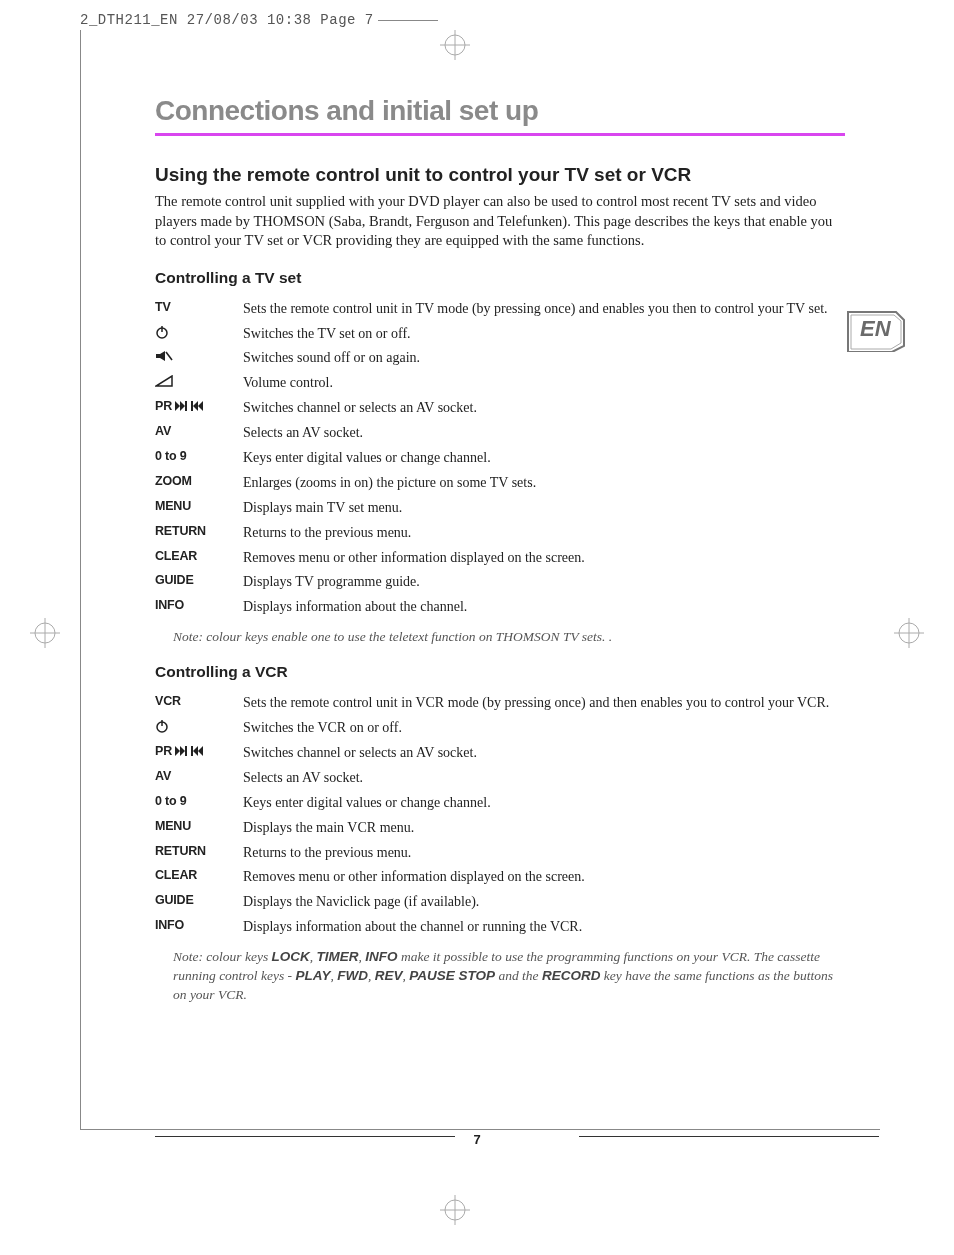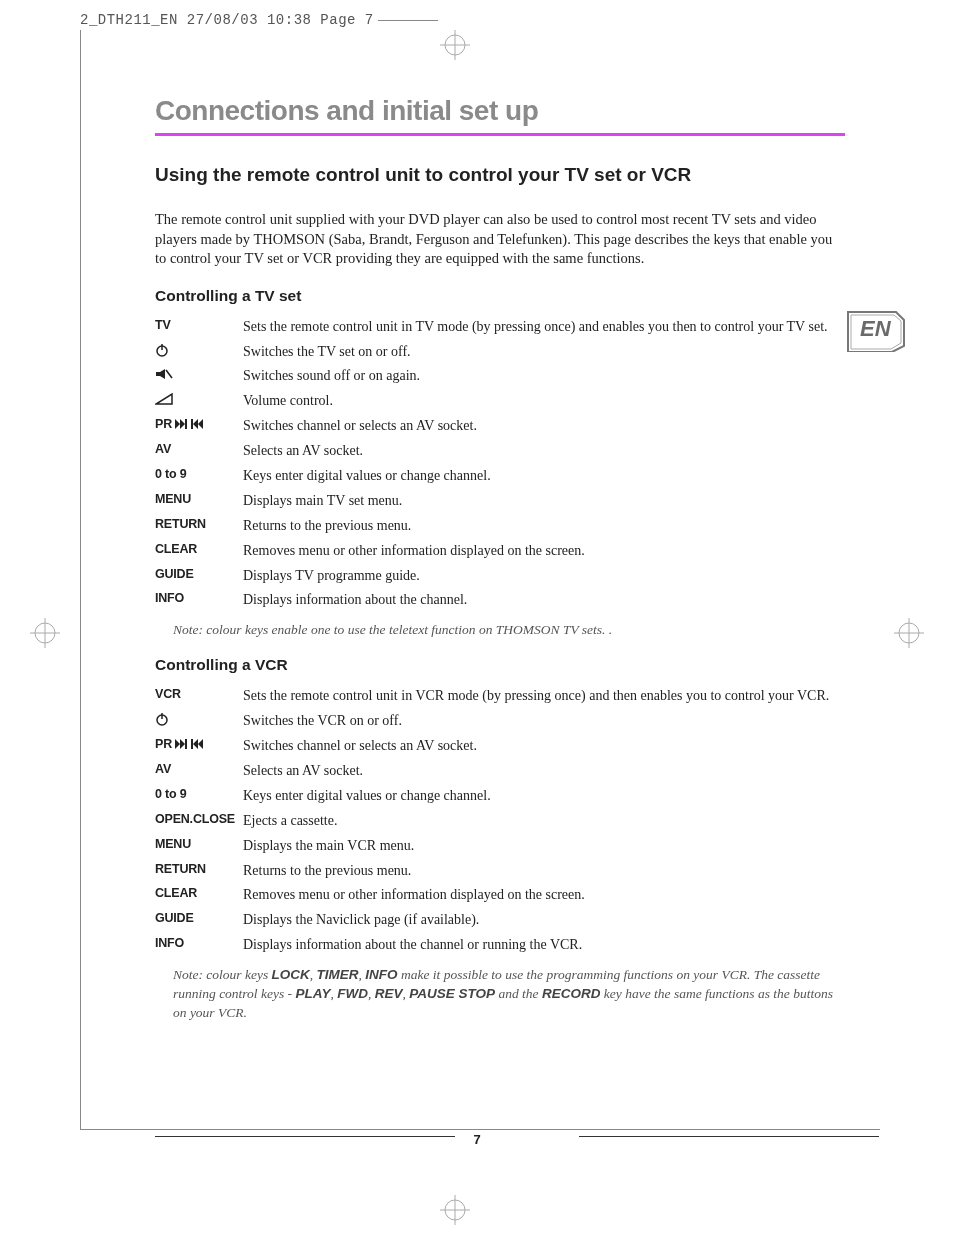--- a/index.html
+++ b/index.html
@@ -49,21 +49,21 @@
     text-align: left;
     padding-bottom: 6px;
     border-bottom: 3px solid #d946ef;
     margin-bottom: 28px;
     letter-spacing: -0.5px;
   }
   .section-title {
     font-family: Arial, Helvetica, sans-serif;
     font-weight: 700;
     font-size: 19px;
-    margin-bottom: 24px;
+    margin-bottom: 6px;
   }
   .intro {
     font-size: 14.5px;
     line-height: 1.35;
     margin-bottom: 18px;
   }
   .sub-title {
     font-family: Arial, Helvetica, sans-serif;
     font-weight: 700;
     font-size: 15.5px;
@@ -207,20 +207,24 @@
       </div>
       <div class="row">
         <div class="key"><span>AV</span> </div>
         <div class="desc">Selects an AV socket.</div>
       </div>
       <div class="row">
         <div class="key"><span>0 to 9</span> </div>
         <div class="desc">Keys enter digital values or change channel.</div>
       </div>
       <div class="row">
+        <div class="key"><span>ZOOM</span> </div>
+        <div class="desc">Enlarges (zooms in on) the picture on some TV sets.</div>
+      </div>
+      <div class="row">
         <div class="key"><span>MENU</span> </div>
         <div class="desc">Displays main TV set menu.</div>
       </div>
       <div class="row">
         <div class="key"><span>RETURN</span> </div>
         <div class="desc">Returns to the previous menu.</div>
       </div>
       <div class="row">
         <div class="key"><span>CLEAR</span> </div>
         <div class="desc">Removes menu or other information displayed on the screen.</div>
@@ -262,24 +266,20 @@
       </div>
       <div class="row">
         <div class="key"><span>AV</span> </div>
         <div class="desc">Selects an AV socket.</div>
       </div>
       <div class="row">
         <div class="key"><span>0 to 9</span> </div>
         <div class="desc">Keys enter digital values or change channel.</div>
       </div>
       <div class="row">
-        <div class="key"><span>OPEN.CLOSE</span> </div>
-        <div class="desc">Ejects a cassette.</div>
-      </div>
-      <div class="row">
         <div class="key"><span>MENU</span> </div>
         <div class="desc">Displays the main VCR menu.</div>
       </div>
       <div class="row">
         <div class="key"><span>RETURN</span> </div>
         <div class="desc">Returns to the previous menu.</div>
       </div>
       <div class="row">
         <div class="key"><span>CLEAR</span> </div>
         <div class="desc">Removes menu or other information displayed on the screen.</div>

